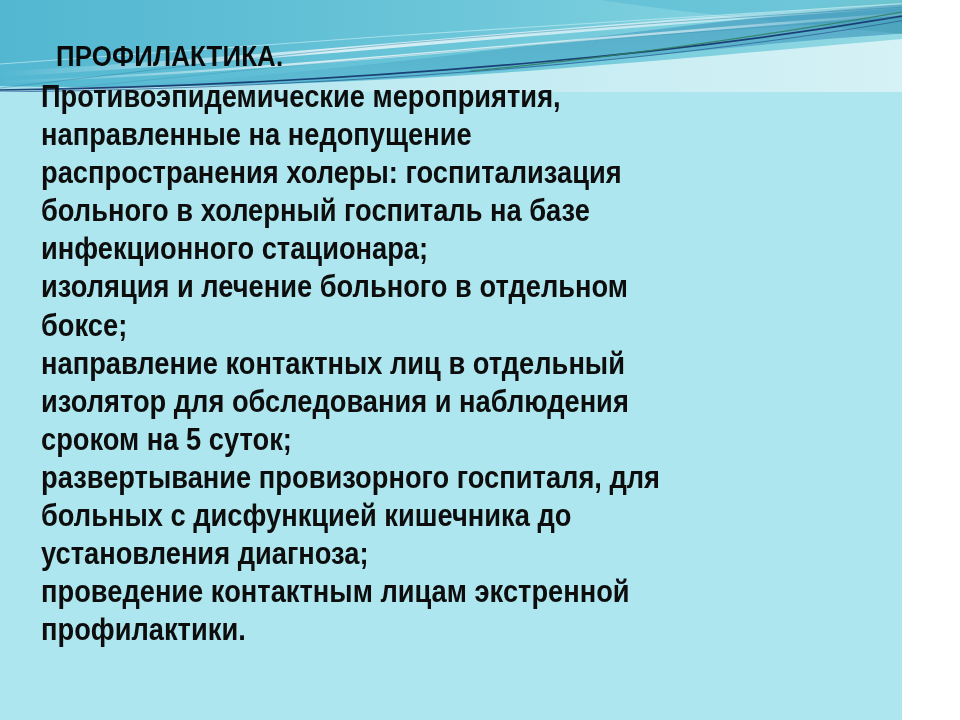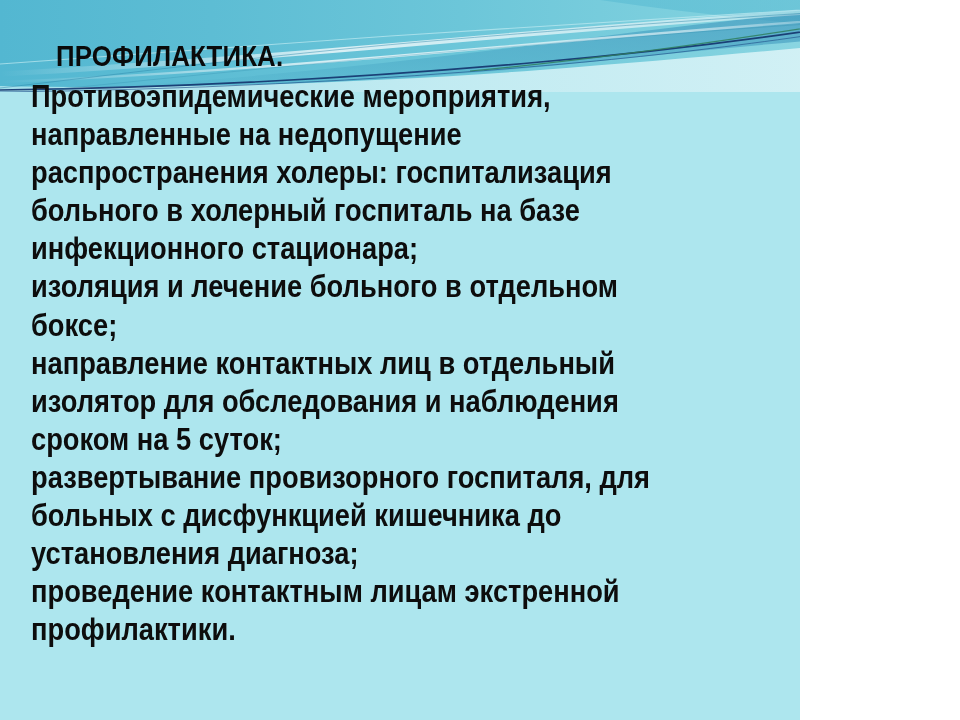--- a/index.html
+++ b/index.html
@@ -8,21 +8,21 @@
   }
   body {
     width: 960px;
     height: 720px;
     overflow: hidden;
     font-family: "Liberation Sans", "DejaVu Sans", sans-serif;
   }
 
   #slide {
     position: relative;
-    width: 800px;
+    width: 902px;
     height: 720px;
     background: #ade6ee;
     overflow: hidden;
   }
 
   
   #header-band {
     position: absolute;
     left: 0;
     top: 0;
@@ -56,21 +56,21 @@
     font-weight: bold;
     color: #0a0a0a;
     letter-spacing: 0.2px;
     white-space: nowrap;
     transform: scaleX(0.86);
     transform-origin: left top;
   }
 
   #body-lines {
     position: absolute;
-    left: 31px;
+    left: 41px;
     top: 78px;
     width: 900px;
   }
 
   .body-line {
     margin: 0;
     font-size: 31px;
     line-height: 38.1px;
     font-weight: bold;
     color: #0d0d0d;

